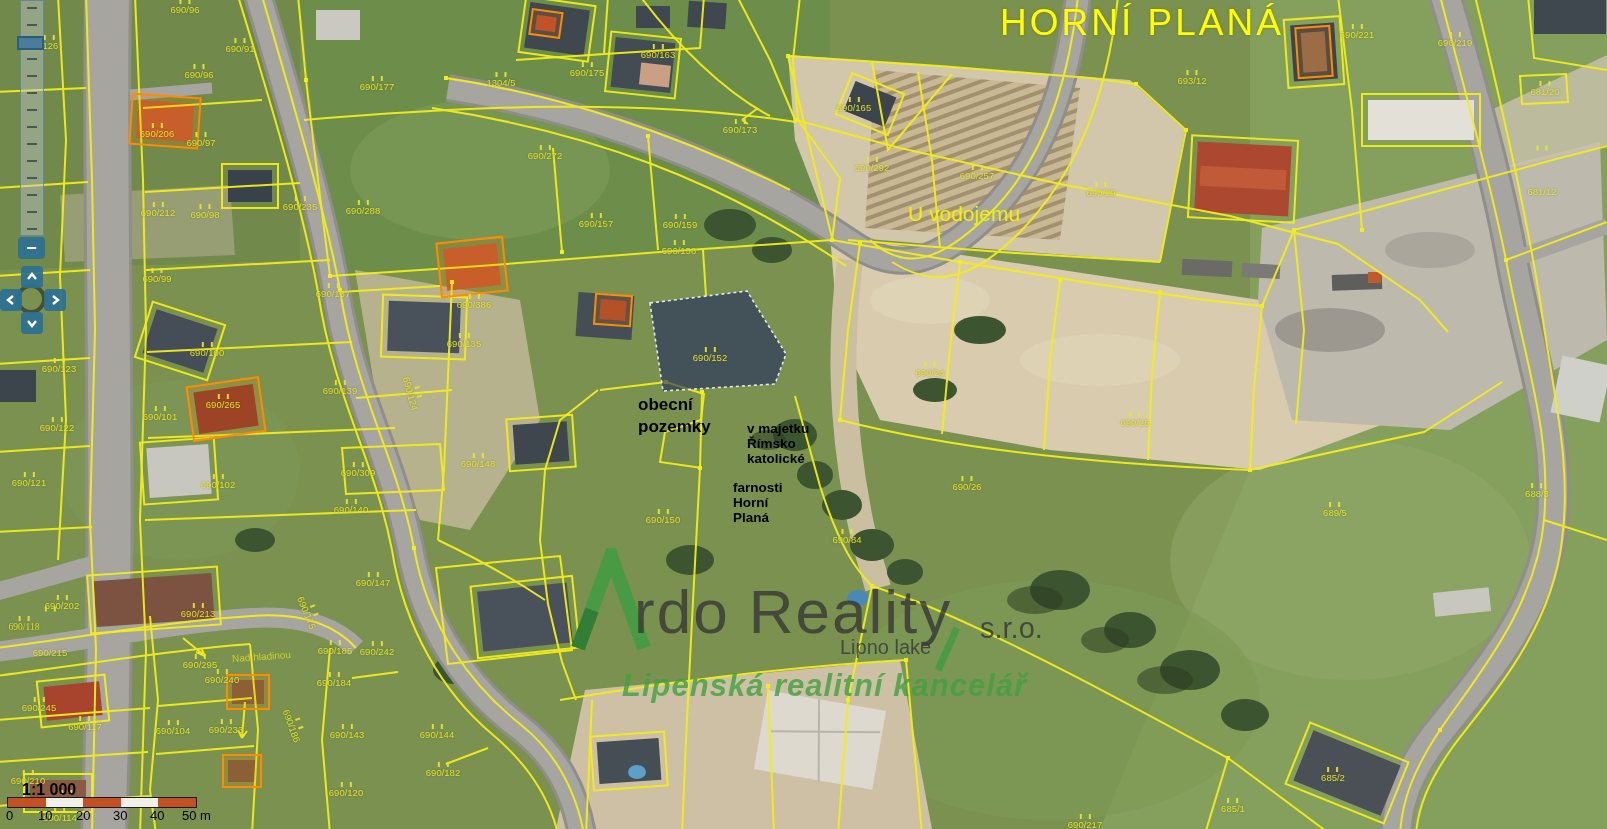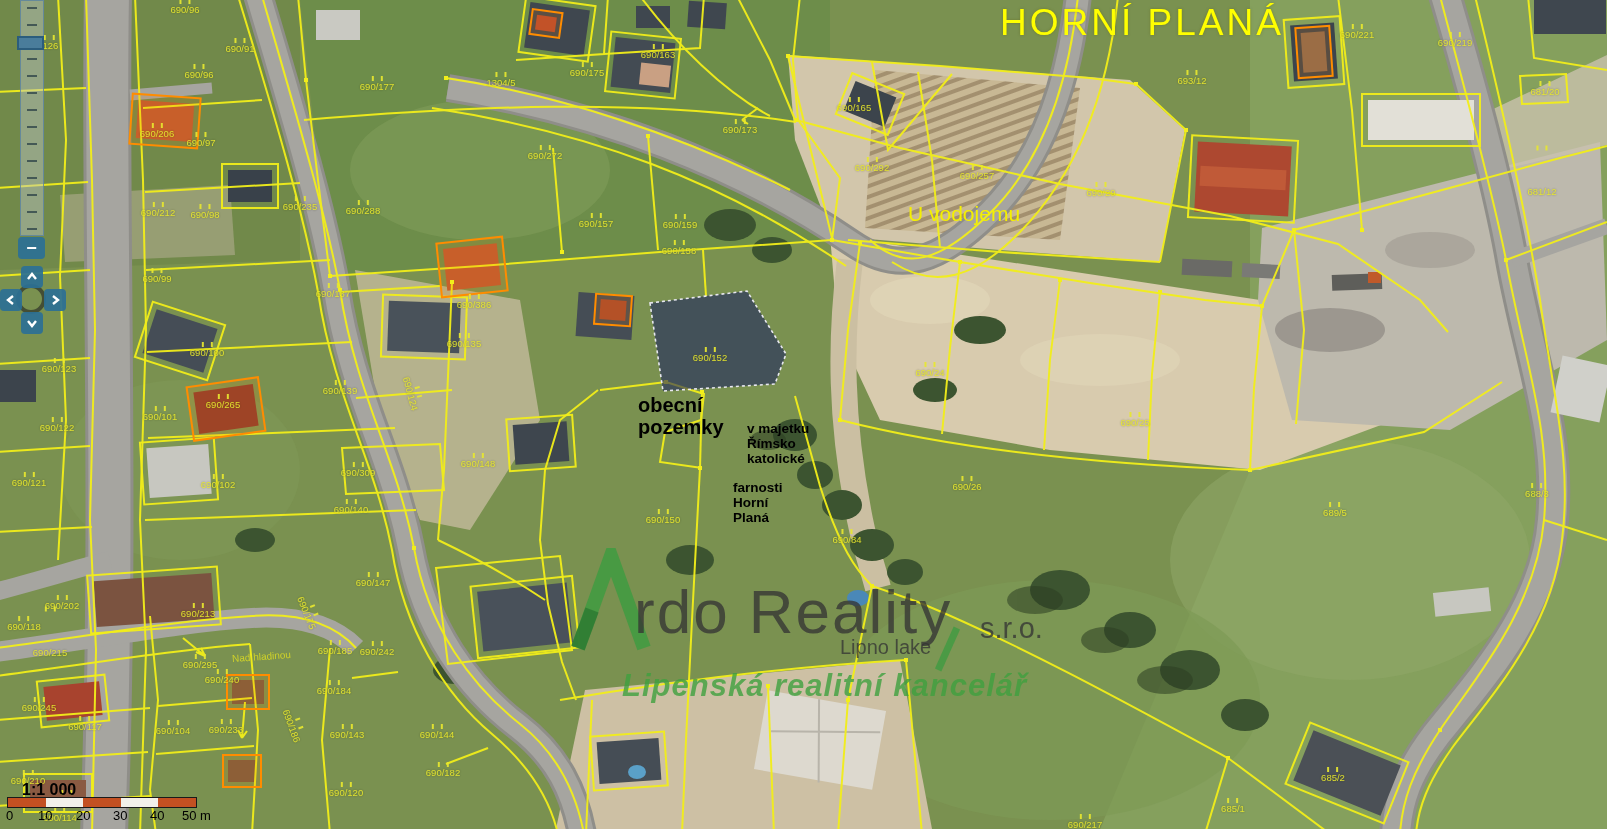--- a/index.html
+++ b/index.html
@@ -19,21 +19,21 @@
   .parcel i.psym{display:block;width:7px;height:5px;
     border-left:2px solid #e8e830;border-right:2px solid #e8e830;}
   
   .town{position:absolute;left:1000px;top:2px;color:#ffff00;font-size:37px;
     letter-spacing:3px;font-weight:500;text-shadow:0 0 3px rgba(90,90,0,.4);}
   .uvod{position:absolute;left:908px;top:202px;color:#f4f000;font-size:21px;font-weight:500;}
   .street{position:absolute;left:232px;top:651px;color:#d8d825;font-size:10px;
     transform:rotate(-4deg);opacity:.9;}
   
   .ann{position:absolute;color:#000;font-weight:bold;white-space:pre-line;}
-  .ann.obecni{left:638px;top:394px;font-size:20px;line-height:22px;}
+  .ann.obecni{left:638px;top:394px;font-size:17px;line-height:22px;}
   .ann.church1{left:747px;top:421px;font-size:13.5px;line-height:15px;}
   .ann.church2{left:733px;top:480px;font-size:13.5px;line-height:15px;}
   
   .wm{position:absolute;left:570px;top:540px;width:500px;height:170px;pointer-events:none;}
   .wm .wm-a{position:absolute;left:0;top:8px;}
   .wm .brand{position:absolute;left:64px;top:36px;font-size:62px;letter-spacing:2px;
     color:rgba(52,52,52,.78);}
   .wm .sro{position:absolute;left:410px;top:72px;font-size:29px;color:rgba(52,52,52,.78);}
   .wm .loc{position:absolute;left:270px;top:96px;font-size:20px;color:rgba(52,52,52,.78);}
   .wm .slash{position:absolute;left:374px;top:86px;width:7px;height:46px;
@@ -565,21 +565,21 @@
         <span>690/202</span>
       </div>
       <div class="parcel" style="left: 198px; top: 611px;">
         <i class="psym"></i>
         <span>690/213</span>
       </div>
       <div class="parcel" style="left: 309px; top: 612px; transform: translate(-50%, -50%) rotate(68deg);">
         <i class="psym"></i>
         <span>690/175</span>
       </div>
-      <div class="parcel" style="left: 24px; top: 624px;">
+      <div class="parcel" style="left: 24px; top: 624px; font-family: Liberation Serif, serif;">
         <i class="psym"></i>
         <span>690/118</span>
       </div>
       <div class="parcel" style="left: 50px; top: 632px; gap: 36px;">
         <i class="psym"></i>
         <span>690/215</span>
       </div>
       <div class="parcel" style="left: 335px; top: 648px;">
         <i class="psym"></i>
         <span>690/185</span>
@@ -589,21 +589,21 @@
         <span>690/242</span>
       </div>
       <div class="parcel" style="left: 200px; top: 662px;">
         <i class="psym"></i>
         <span>690/295</span>
       </div>
       <div class="parcel" style="left: 222px; top: 677px;">
         <i class="psym"></i>
         <span>690/240</span>
       </div>
-      <div class="parcel" style="left: 334px; top: 680px; margin-top: 8px;">
+      <div class="parcel" style="left: 334px; top: 680px;">
         <i class="psym"></i>
         <span>690/184</span>
       </div>
       <div class="parcel" style="left: 39px; top: 705px;">
         <i class="psym"></i>
         <span>690/245</span>
       </div>
       <div class="parcel" style="left: 85px; top: 724px;">
         <i class="psym"></i>
         <span>690/117</span>

